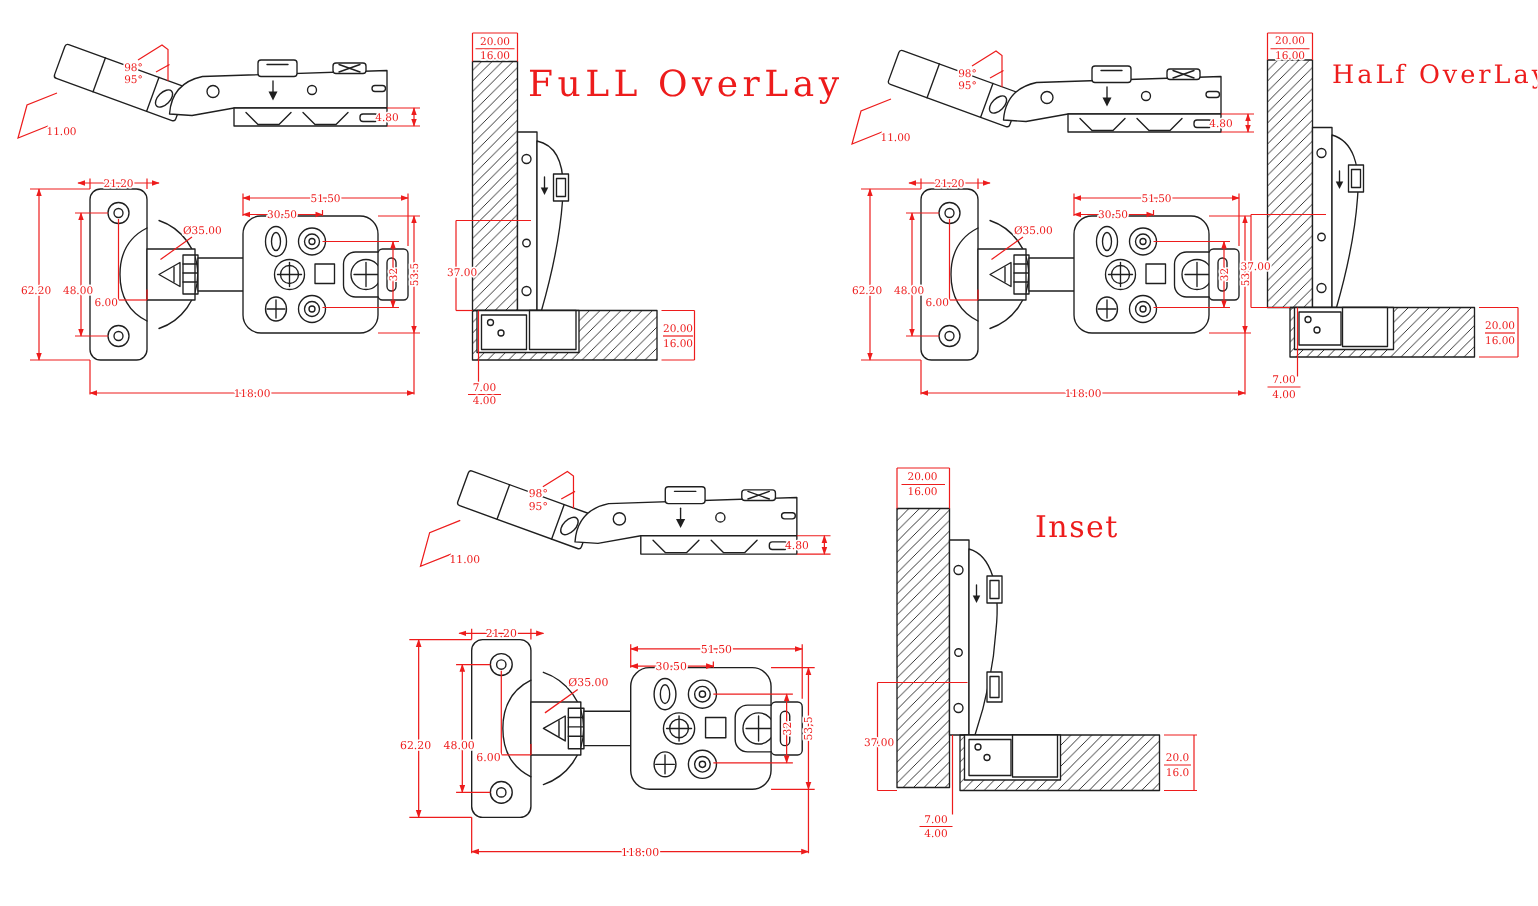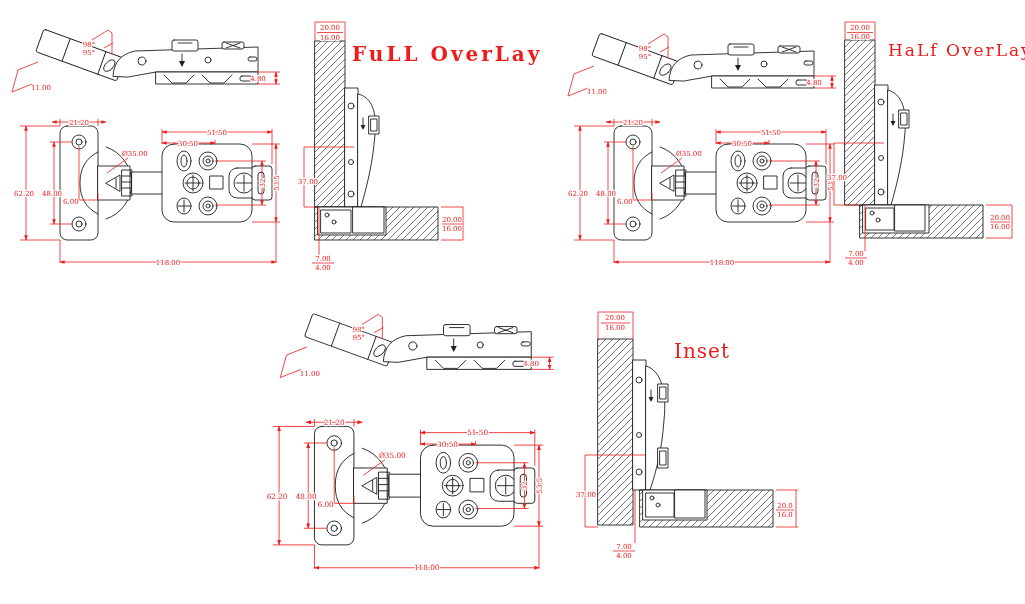--- a/index.html
+++ b/index.html
@@ -1,22 +1,22 @@
 <!DOCTYPE html>
 <html style="--dimension-red: #ed1c1c; --line-black: #1f1f1f; --background: #ffffff;"><head>
 <meta charset="utf-8">
 <style>
   html,body{margin:0;padding:0;background:#fff;}
   .canvas{position:relative;width:1025px;height:604px;background:var(--background,#fff);overflow:hidden;
           font-family:"DejaVu Serif",serif;}
   .av{position:absolute;}
   .ttl{position:absolute;color:var(--dimension-red,#ed1c1c);font-family:"DejaVu Serif",serif;white-space:nowrap;}
-  .ttl-full{left:352px;top:42px;font-size:20px;letter-spacing:3px;font-weight:bold;}
+  .ttl-full{left:352px;top:42px;font-size:24px;letter-spacing:3px;}
   .ttl-half{left:888px;top:40px;font-size:17px;letter-spacing:2px;}
-  .ttl-inset{left:674px;top:339px;font-size:20px;letter-spacing:1px;}
+  .ttl-inset{left:690px;top:339px;font-size:20px;letter-spacing:1px;}
   
   .bk{stroke:var(--line-black,#1f1f1f);fill:none;stroke-width:0.9;stroke-linejoin:round;stroke-linecap:round;}
   .bk .fw{fill:#ffffff;}
   .bk .fb{fill:var(--line-black,#1f1f1f);stroke:none;}
   .hz{fill:url(#hatch);stroke:var(--line-black,#1f1f1f);stroke-width:0.9;}
   
   .dl{stroke:var(--dimension-red,#ed1c1c);fill:none;stroke-width:0.8;}
   .da{marker-start:url(#ar);marker-end:url(#ar);}
   
   .dt{fill:var(--dimension-red,#ed1c1c);font-family:"DejaVu Serif",serif;font-size:7px;

